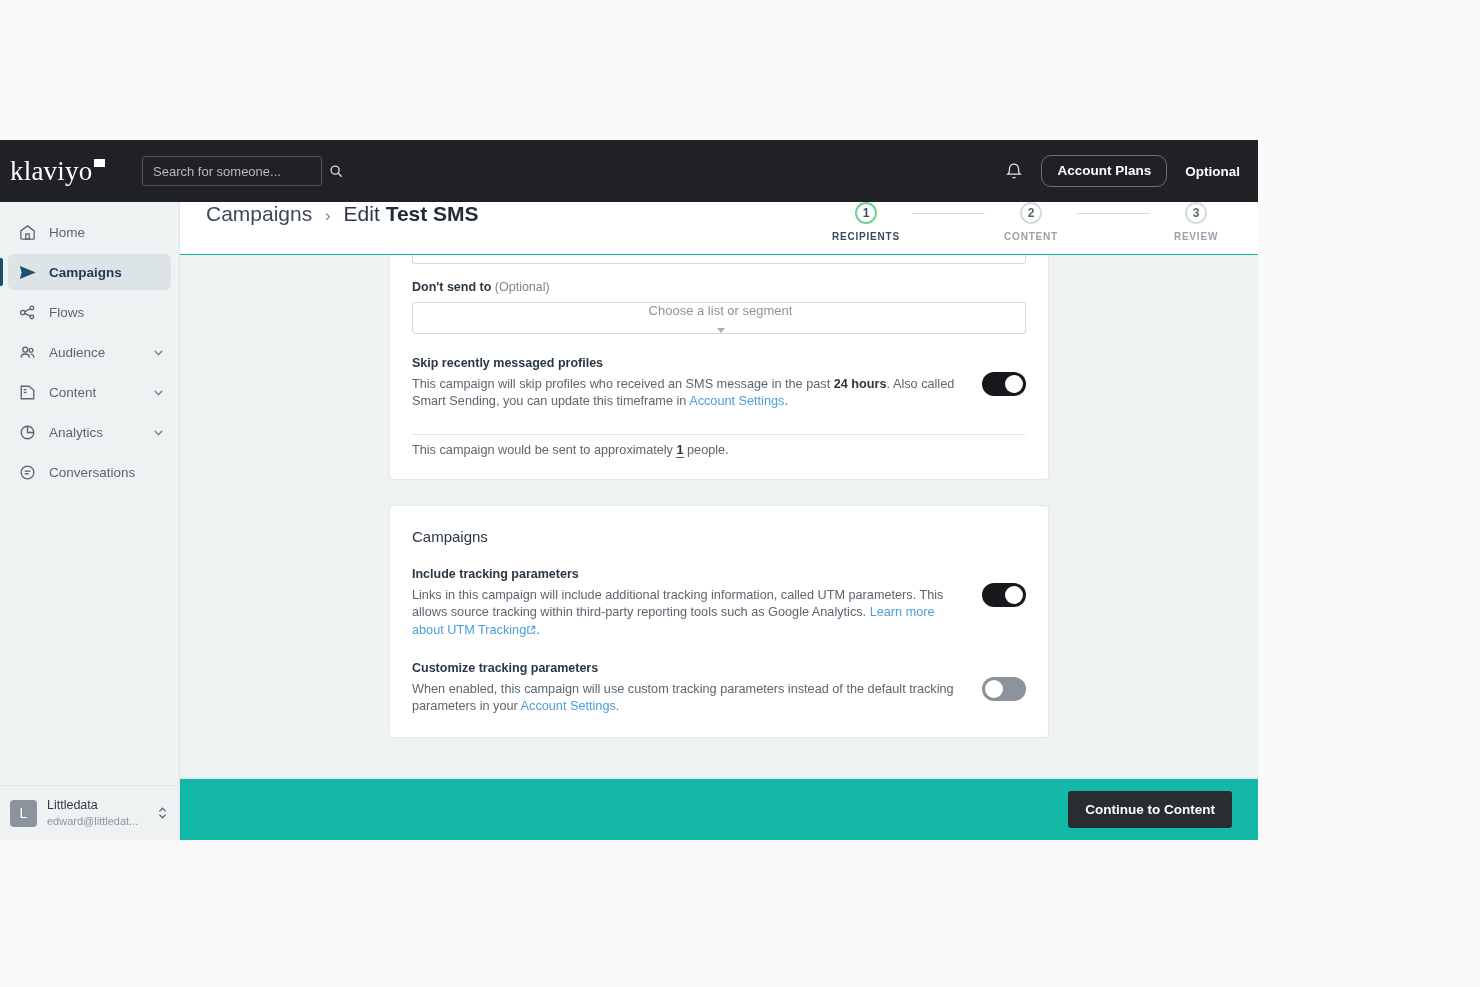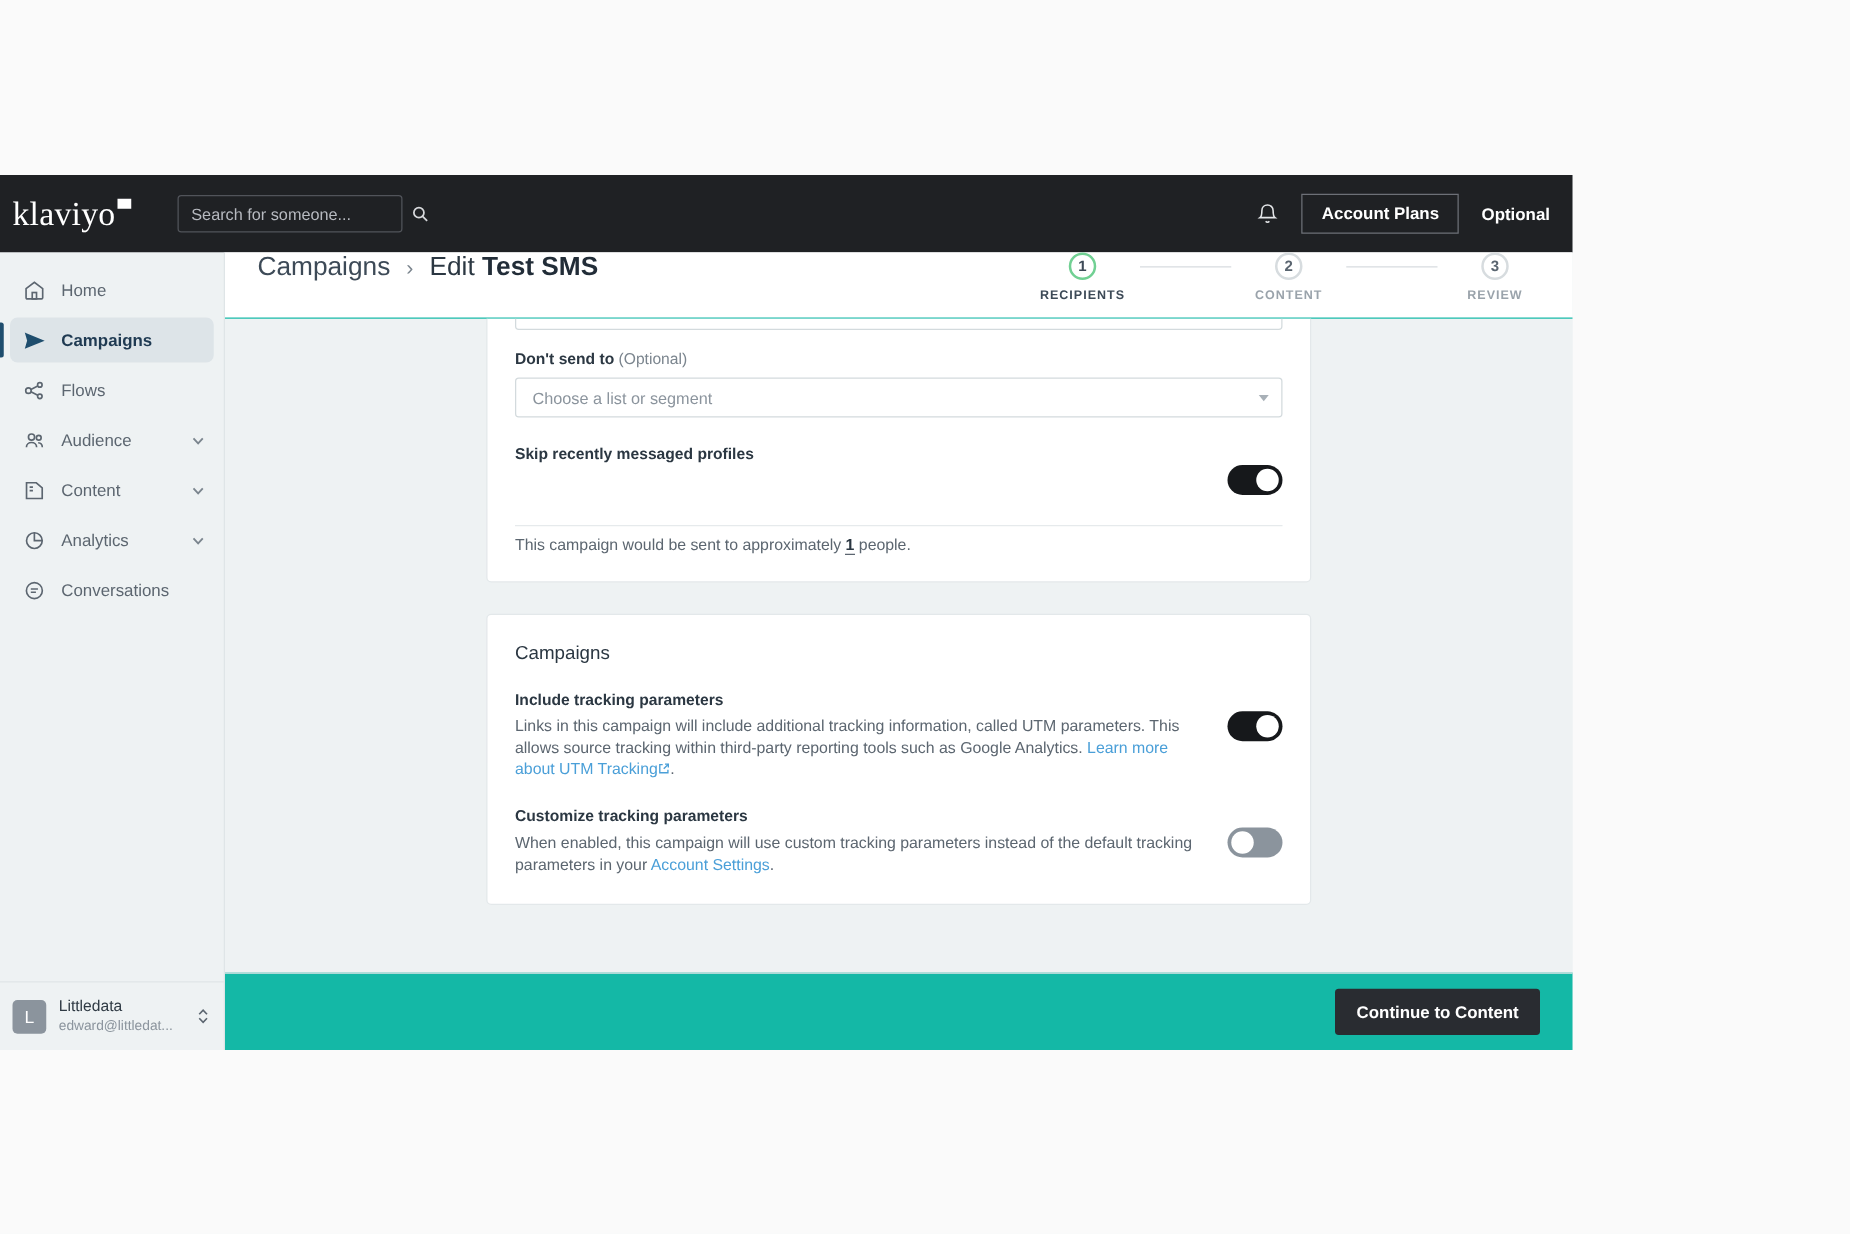--- a/index.html
+++ b/index.html
@@ -51,21 +51,21 @@
     color: #d7d9dc; font-size: 13px;
     font-family: "Liberation Sans", sans-serif;
   }
   .searchbox input::placeholder { color: #b7bac0; }
   .search-icon { width: 14px; height: 14px; flex: 0 0 14px; color:#d7d9dc; }
   .topbar-right {
     margin-left: auto; display: flex; align-items: center; gap: 18px;
   }
   .bell-icon { width: 18px; height: 19px; color: #e3e5e8; }
   .acct-plans {
-    border: 1px solid #6d7077; border-radius: 0;
+    border: 1px solid #6d7077; border-radius: 10px;
     color: #fff; font-size: 13.5px; font-weight: bold;
     padding: 8px 15px; line-height: 1;
     background: transparent; cursor: pointer;
     font-family: "Liberation Sans", sans-serif;
   }
   .support-link {
     color: #fff; font-size: 13.5px; font-weight: bold; cursor: pointer;
   }
 
   
@@ -165,21 +165,21 @@
   }
 
   .fld-label {
     font-size: 12.5px; font-weight: bold; color: #2b3742; margin-top: 16px;
   }
   .fld-label .opt { font-weight: normal; color: #7b858e; }
   .select {
     margin-top: 8px; height: 32px;
     border: 1px solid #d3dadd; border-radius: 3px;
     display: flex; align-items: center; padding: 0 10px 0 13px;
-    cursor: pointer; background: #fff;
+    cursor: pointer; background: #fff; flex-direction: column;
   }
   .select .ph { flex: 1; font-size: 13px; color: #8b949d; }
   .caret { width: 0; height: 0; border-left: 4px solid transparent;
     border-right: 4px solid transparent; border-top: 5px solid #a8b0b7; }
 
   .row { display: flex; align-items: flex-start; gap: 20px; margin-top: 22px; }
   .row-txt { flex: 1; }
   .row-title { font-size: 12.5px; font-weight: bold; color: #2b3742; }
   .row-desc {
     margin-top: 6px; font-size: 12.7px; color: #5c6670; line-height: 1.35;
@@ -382,20 +382,23 @@
           </div>
 
           <div class="select">
             <span class="ph">Choose a list or segment</span>
             <span class="caret"></span>
           </div>
 
           <div class="row">
             <div class="row-txt">
               <div class="row-title">Skip recently messaged profiles</div>
+              <div class="row-desc">
+                <span>This campaign will skip profiles who received an SMS message in the past </span><b>24 hours</b><span>. Also called Smart Sending, you can update this timeframe in </span><span class="lnk">Account Settings</span><span>.</span>
+              </div>
             </div>
             <div class="toggle on">
               <div class="knob"></div>
             </div>
           </div>
 
           <div class="divider"></div>
 
           <div class="sec-body">
             <span>This campaign would be sent to approximately </span><span class="dotted">1</span><span> people.</span>

